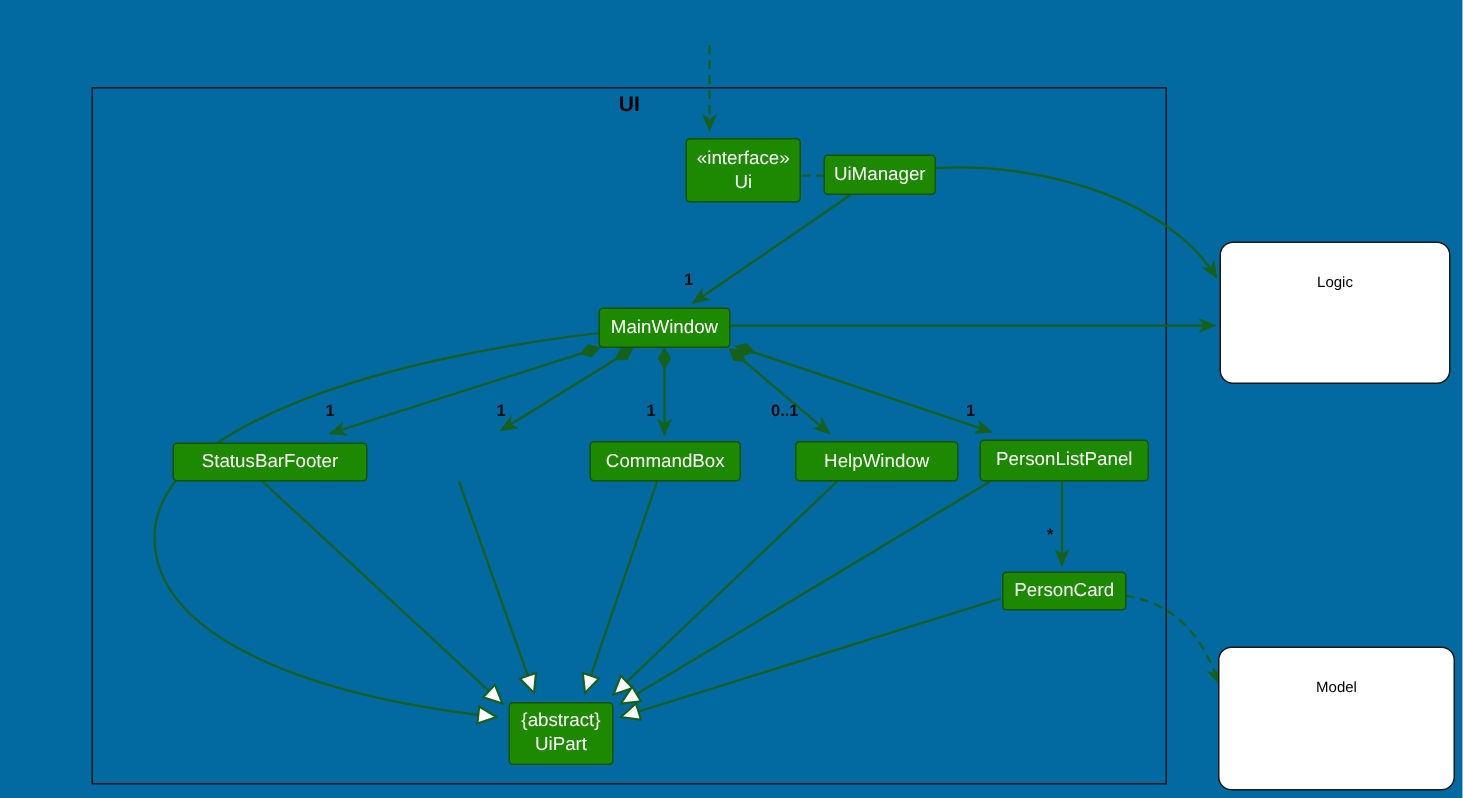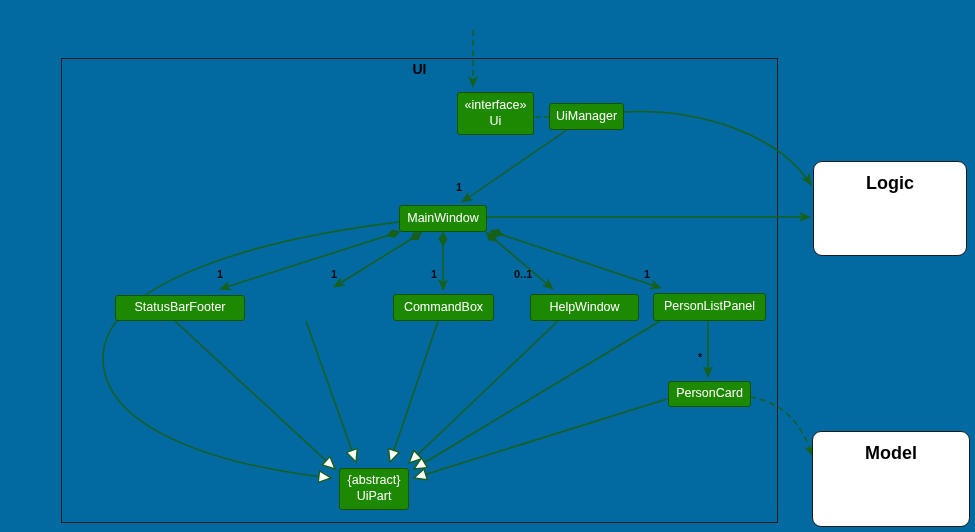--- a/index.html
+++ b/index.html
@@ -12,21 +12,21 @@
   html,body{margin:0;padding:0;background:#fff;}
   #stage{position:relative;width:975px;height:532px;background:#0369a1;overflow:hidden;
          font-family:"Liberation Sans","DejaVu Sans",sans-serif;}
   svg.wires{position:absolute;left:0;top:0;width:975px;height:532px;pointer-events:none;}
   .frame{position:absolute;left:61px;top:58px;width:717px;height:465px;
          border:1.6px solid var(--frame);background:transparent;box-sizing:border-box;}
   .frame-label{position:absolute;left:61px;top:61px;width:717px;text-align:center;
                font-weight:bold;font-size:14px;color:#000;}
   .ext{position:absolute;border:1.4px solid #1a1a1a;border-radius:9px;background:#fff;
        box-sizing:border-box;}
-  .ext .ext-title{text-align:center;font-weight:bold;font-size:18px;color:#000;margin-top:11px;}
+  .ext .ext-title{text-align:center;font-weight:normal;font-size:10px;color:#000;margin-top:21px;}
   .ext.logic{left:813px;top:161px;width:154px;height:95px;}
   .ext.model{left:812px;top:431px;width:158px;height:96px;}
   .node{position:absolute;background:var(--fill);border:1.6px solid var(--nborder);
         border-radius:3px;color:var(--ntext);display:flex;flex-direction:column;
         align-items:center;justify-content:center;font-size:12.5px;line-height:1.25;
         box-sizing:border-box;white-space:nowrap;}
   .node .stereo{font-size:12.5px;}
   .n-ui{left:457px;top:92px;width:77px;height:43px;}
   .n-uimanager{left:549px;top:103px;width:75px;height:27px;}
   .n-mainwindow{left:399px;top:205px;width:88px;height:27px;}

